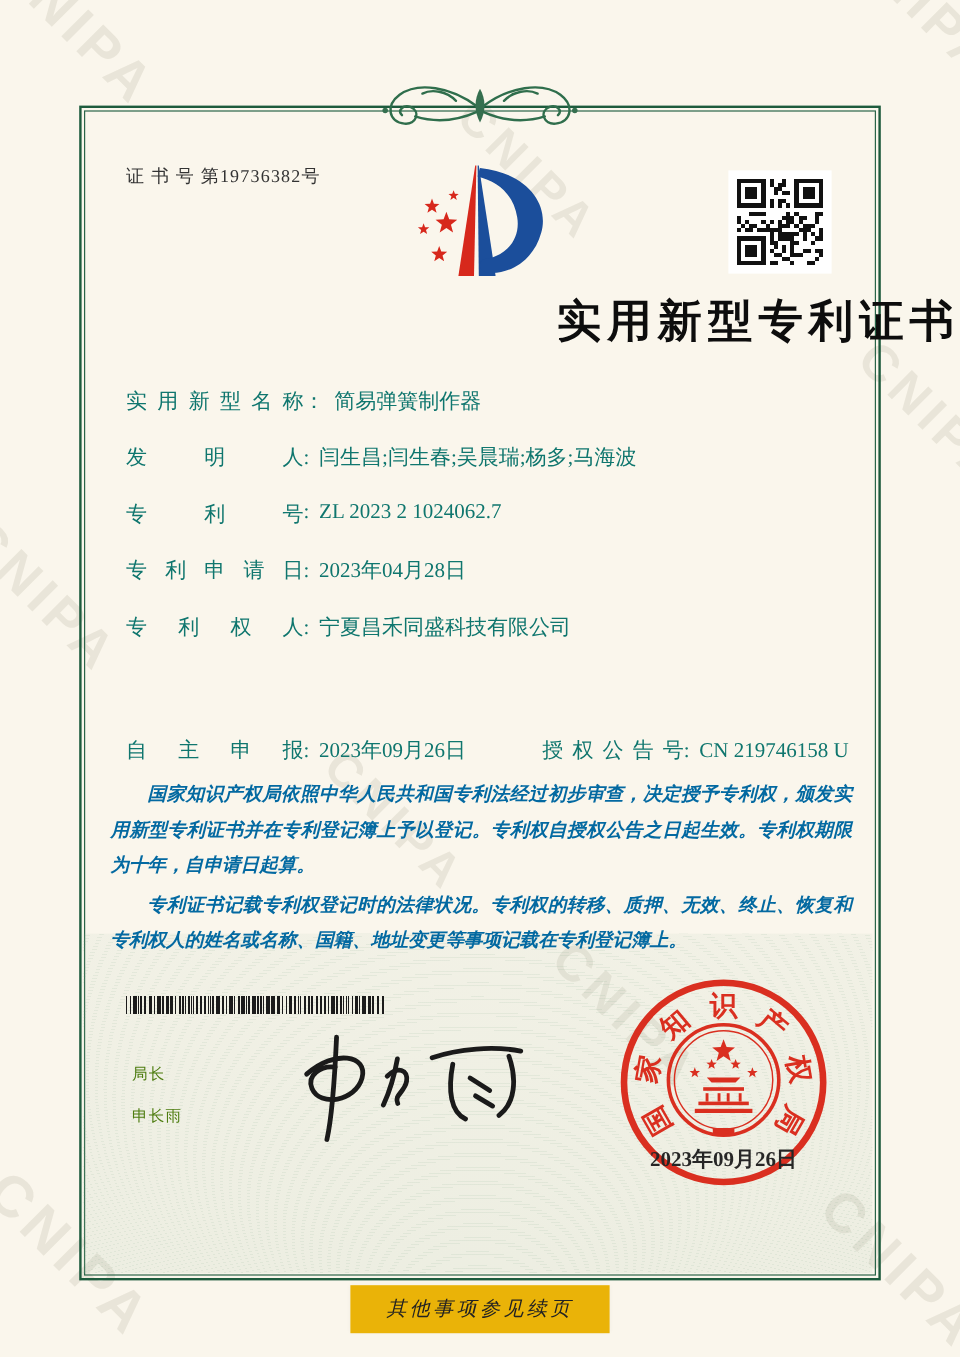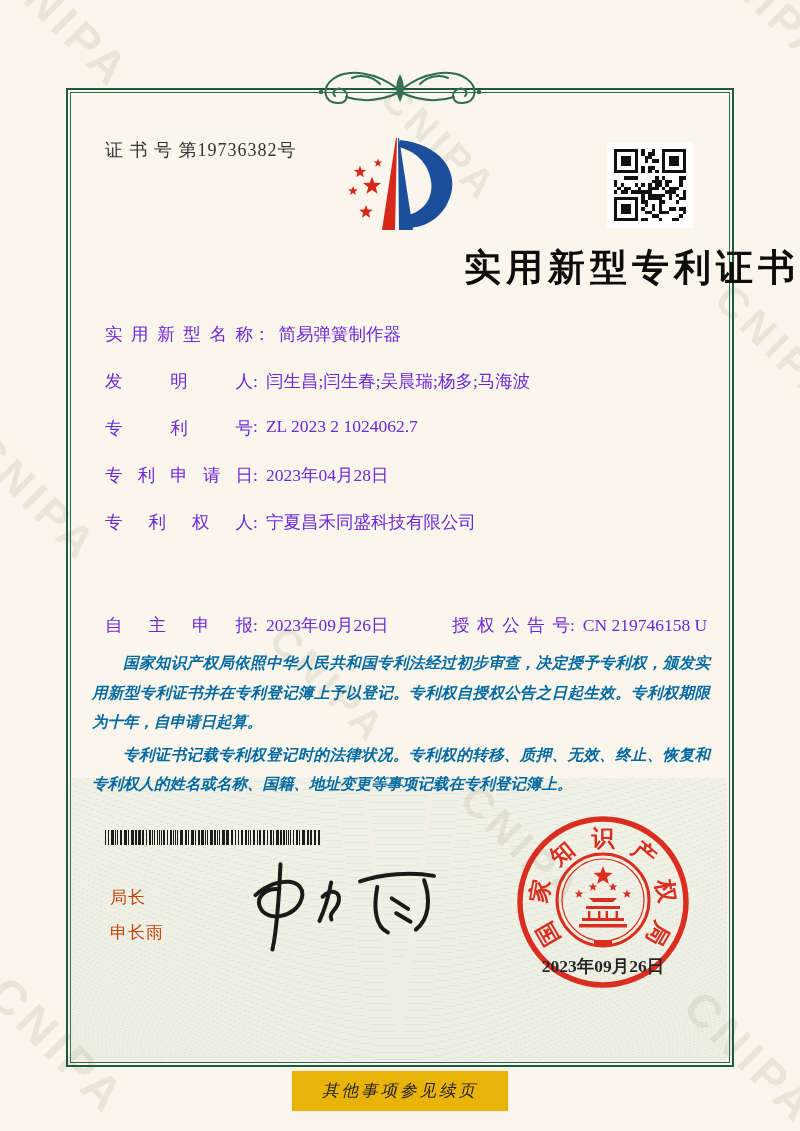--- a/index.html
+++ b/index.html
@@ -10,43 +10,43 @@
       color:rgba(152,142,118,0.16);letter-spacing:5px;transform:rotate(45deg);white-space:nowrap;user-select:none;}
   
   .frame{position:absolute;left:66px;top:88px;width:664px;height:975px;border:2px solid #1d5b3d;}
   .frame-inner{position:absolute;left:2px;top:2px;right:2px;bottom:2px;border:1px solid #2a6549;}
   .waves{position:absolute;left:69px;top:778px;width:658px;height:283px;
          background:
            repeating-radial-gradient(140% 95% at 50% 130%, rgba(110,158,124,0.10) 0 1px, rgba(110,158,124,0) 1px 8px),
            linear-gradient(rgba(168,196,172,0.10), rgba(168,196,172,0.16));}
   .ornament{position:absolute;left:280px;top:56px;width:240px;height:64px;}
   
-  .cert-no{position:absolute;left:105px;top:138px;font-size:18px;letter-spacing:1px;color:#333;}
+  .cert-no{position:absolute;left:105px;top:138px;font-size:15px;letter-spacing:1px;color:#333;}
   .logo{position:absolute;left:336px;top:130px;width:132px;height:108px;}
   .qr{position:absolute;left:607px;top:142px;width:86px;height:86px;background:#fff;padding:0;}
   .title{position:absolute;left:0;right:0;top:243px;text-align:right;font-size:37px;font-weight:bold;
          letter-spacing:5px;color:#0d0d0d;}
   
-  .frow{position:absolute;left:105px;font-size:17.5px;color:#6d28d9;white-space:nowrap;}
+  .frow{position:absolute;left:105px;font-size:17.5px;color:#0f766e;white-space:nowrap;}
   .flabel{display:inline-block;width:148px;text-align:justify;text-align-last:justify;vertical-align:top;}
   .fcolon{display:inline-block;margin:0 2px 0 0;}
   .fvalue{display:inline-block;margin-left:6px;}
   .r1{top:322px}.r2{top:369px}.r3{top:416px}.r4{top:463px}.r5{top:510px}
   .r6{top:556px}.r7{top:613px}
   .addr-lines{display:inline-block;margin-left:6px;white-space:normal;width:390px;line-height:27px;vertical-align:top;}
   .flabel2{display:inline-block;width:118px;text-align:justify;text-align-last:justify;margin-left:28px;}
   .fvalue1{display:inline-block;margin-left:6px;width:158px;}
   
   .paras{position:absolute;left:92px;top:648px;width:618px;font-size:15.5px;line-height:29.5px;
          font-style:italic;color:#0369a1;text-align:justify;font-weight:bold;}
   .paras p{margin:0 0 3px 0;text-indent:2em;}
   
   .barcode{position:absolute;left:105px;top:830px;width:216px;height:15px;}
   .official{position:absolute;left:110px;font-family:"Liberation Sans","DejaVu Sans",sans-serif;
-            font-size:17px;font-weight:500;color:#c2410c;letter-spacing:1px;}
+            font-size:13px;font-weight:500;color:#4d7c0f;letter-spacing:1px;}
   .o1{top:886px}.o2{top:921px}
   .signature{position:absolute;left:228px;top:852px;width:235px;height:110px;transform:rotate(-2deg);}
   .seal{position:absolute;left:514px;top:813px;width:178px;height:178px;opacity:0.95;}
   .ring-char{font-size:23px;font-weight:bold;fill:#d92516;font-family:"Liberation Serif","DejaVu Serif",serif;}
   .page-num{position:absolute;left:0;right:0;top:1028px;text-align:center;font-size:14.5px;color:#333;letter-spacing:1px;}
   .note-box{position:absolute;left:50%;transform:translateX(-50%);top:1071px;background:#eab308;
             padding:9px 30px;font-size:16.5px;font-style:italic;letter-spacing:3px;color:#222;
             box-shadow:0 0 4px rgba(0,0,0,0.04);white-space:nowrap;}
 </style>
 </head>

